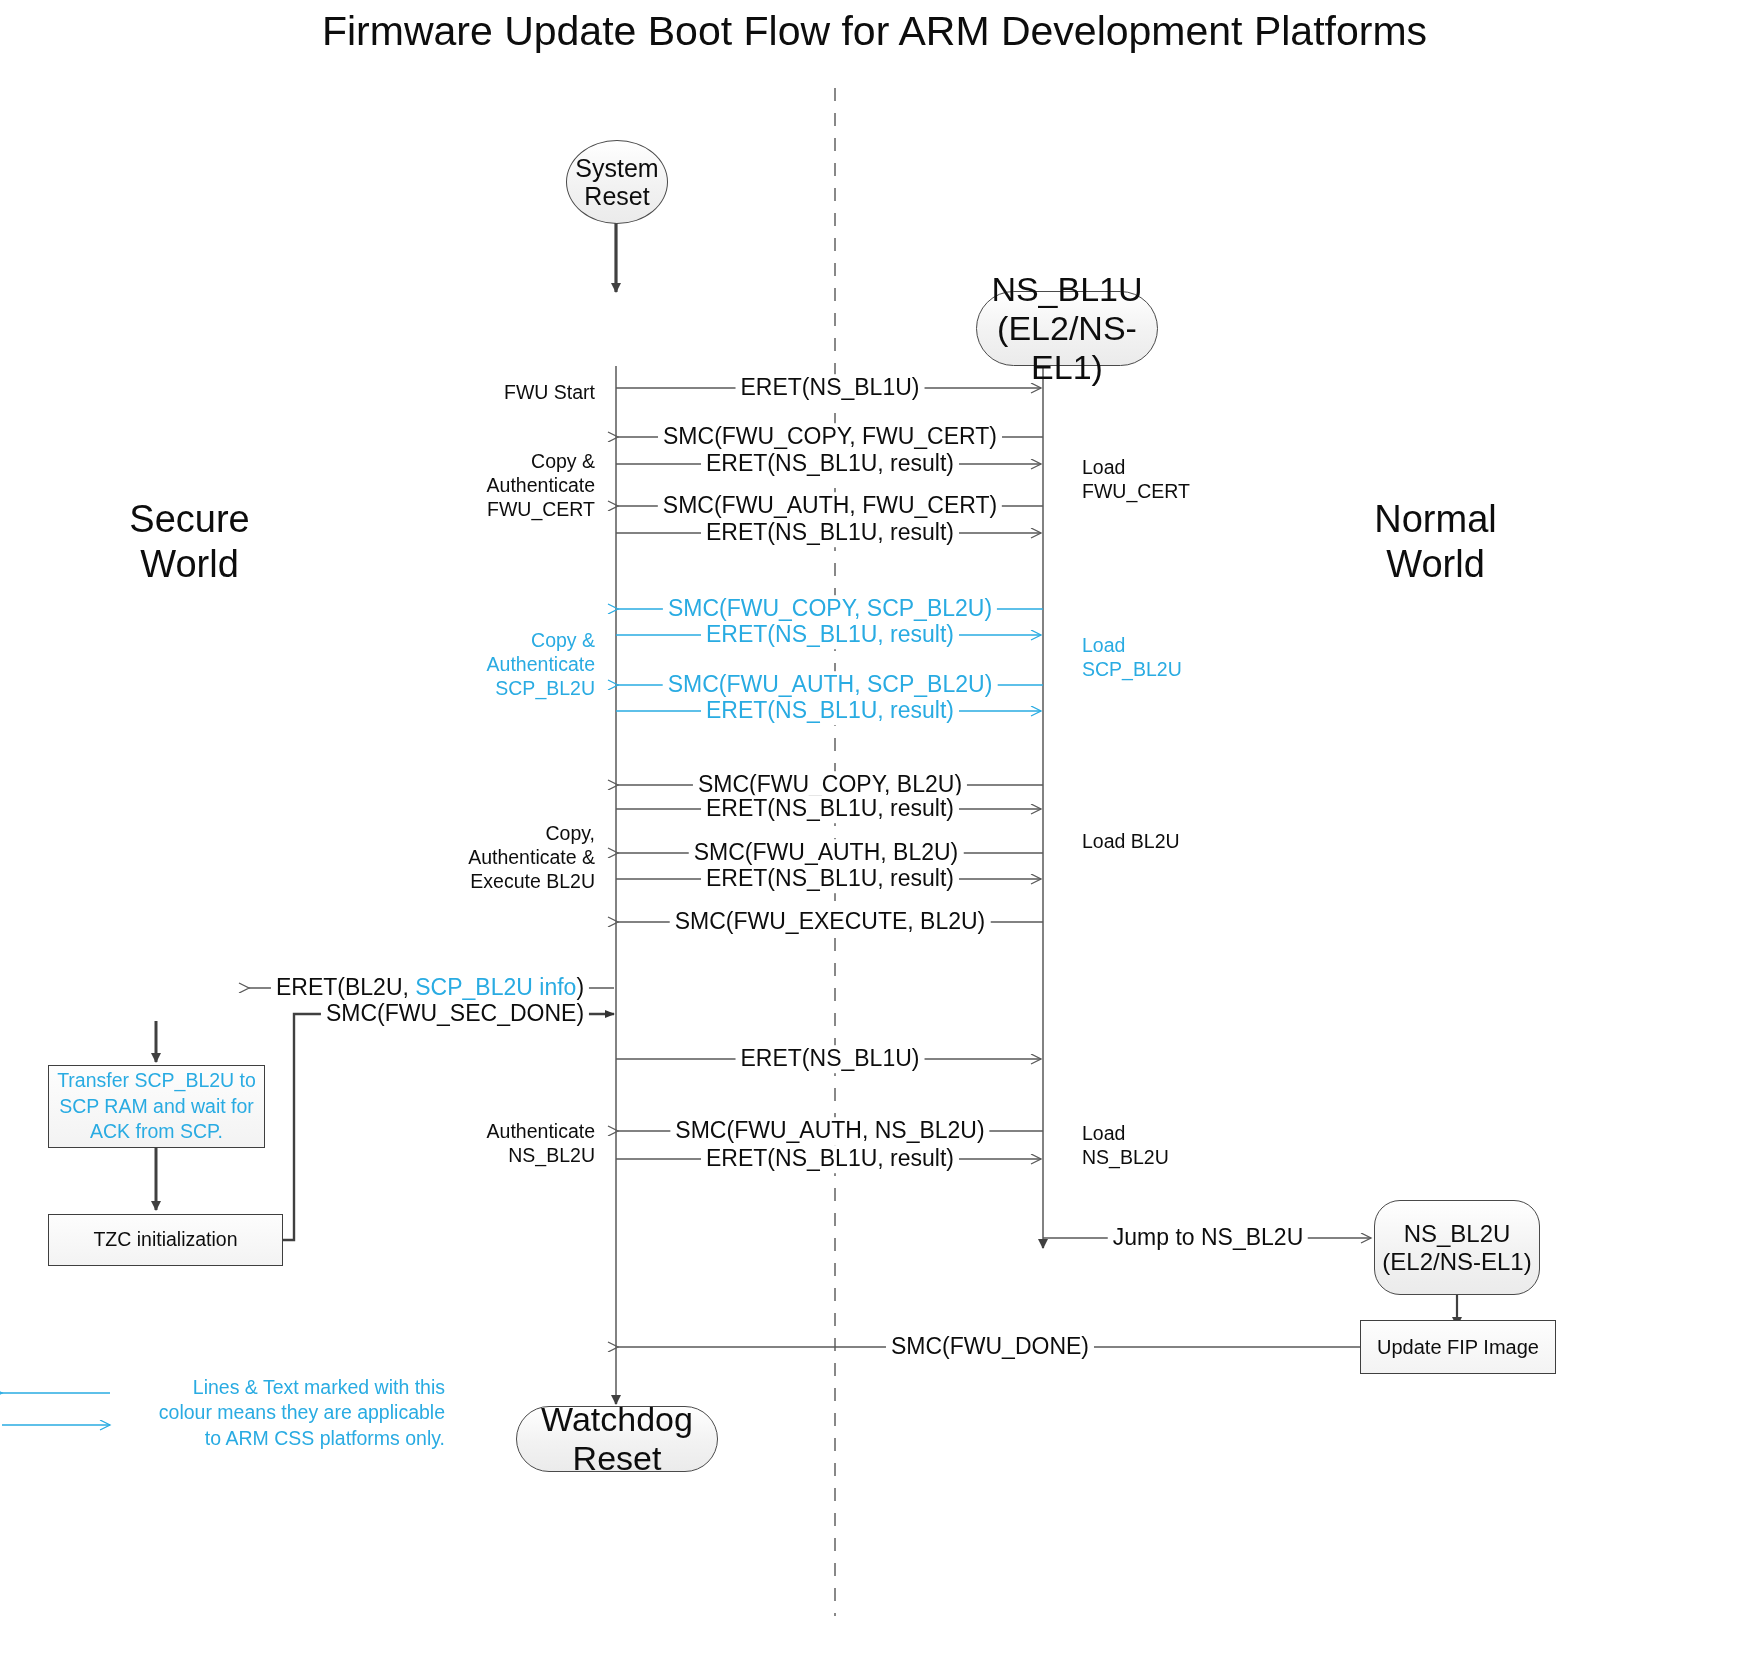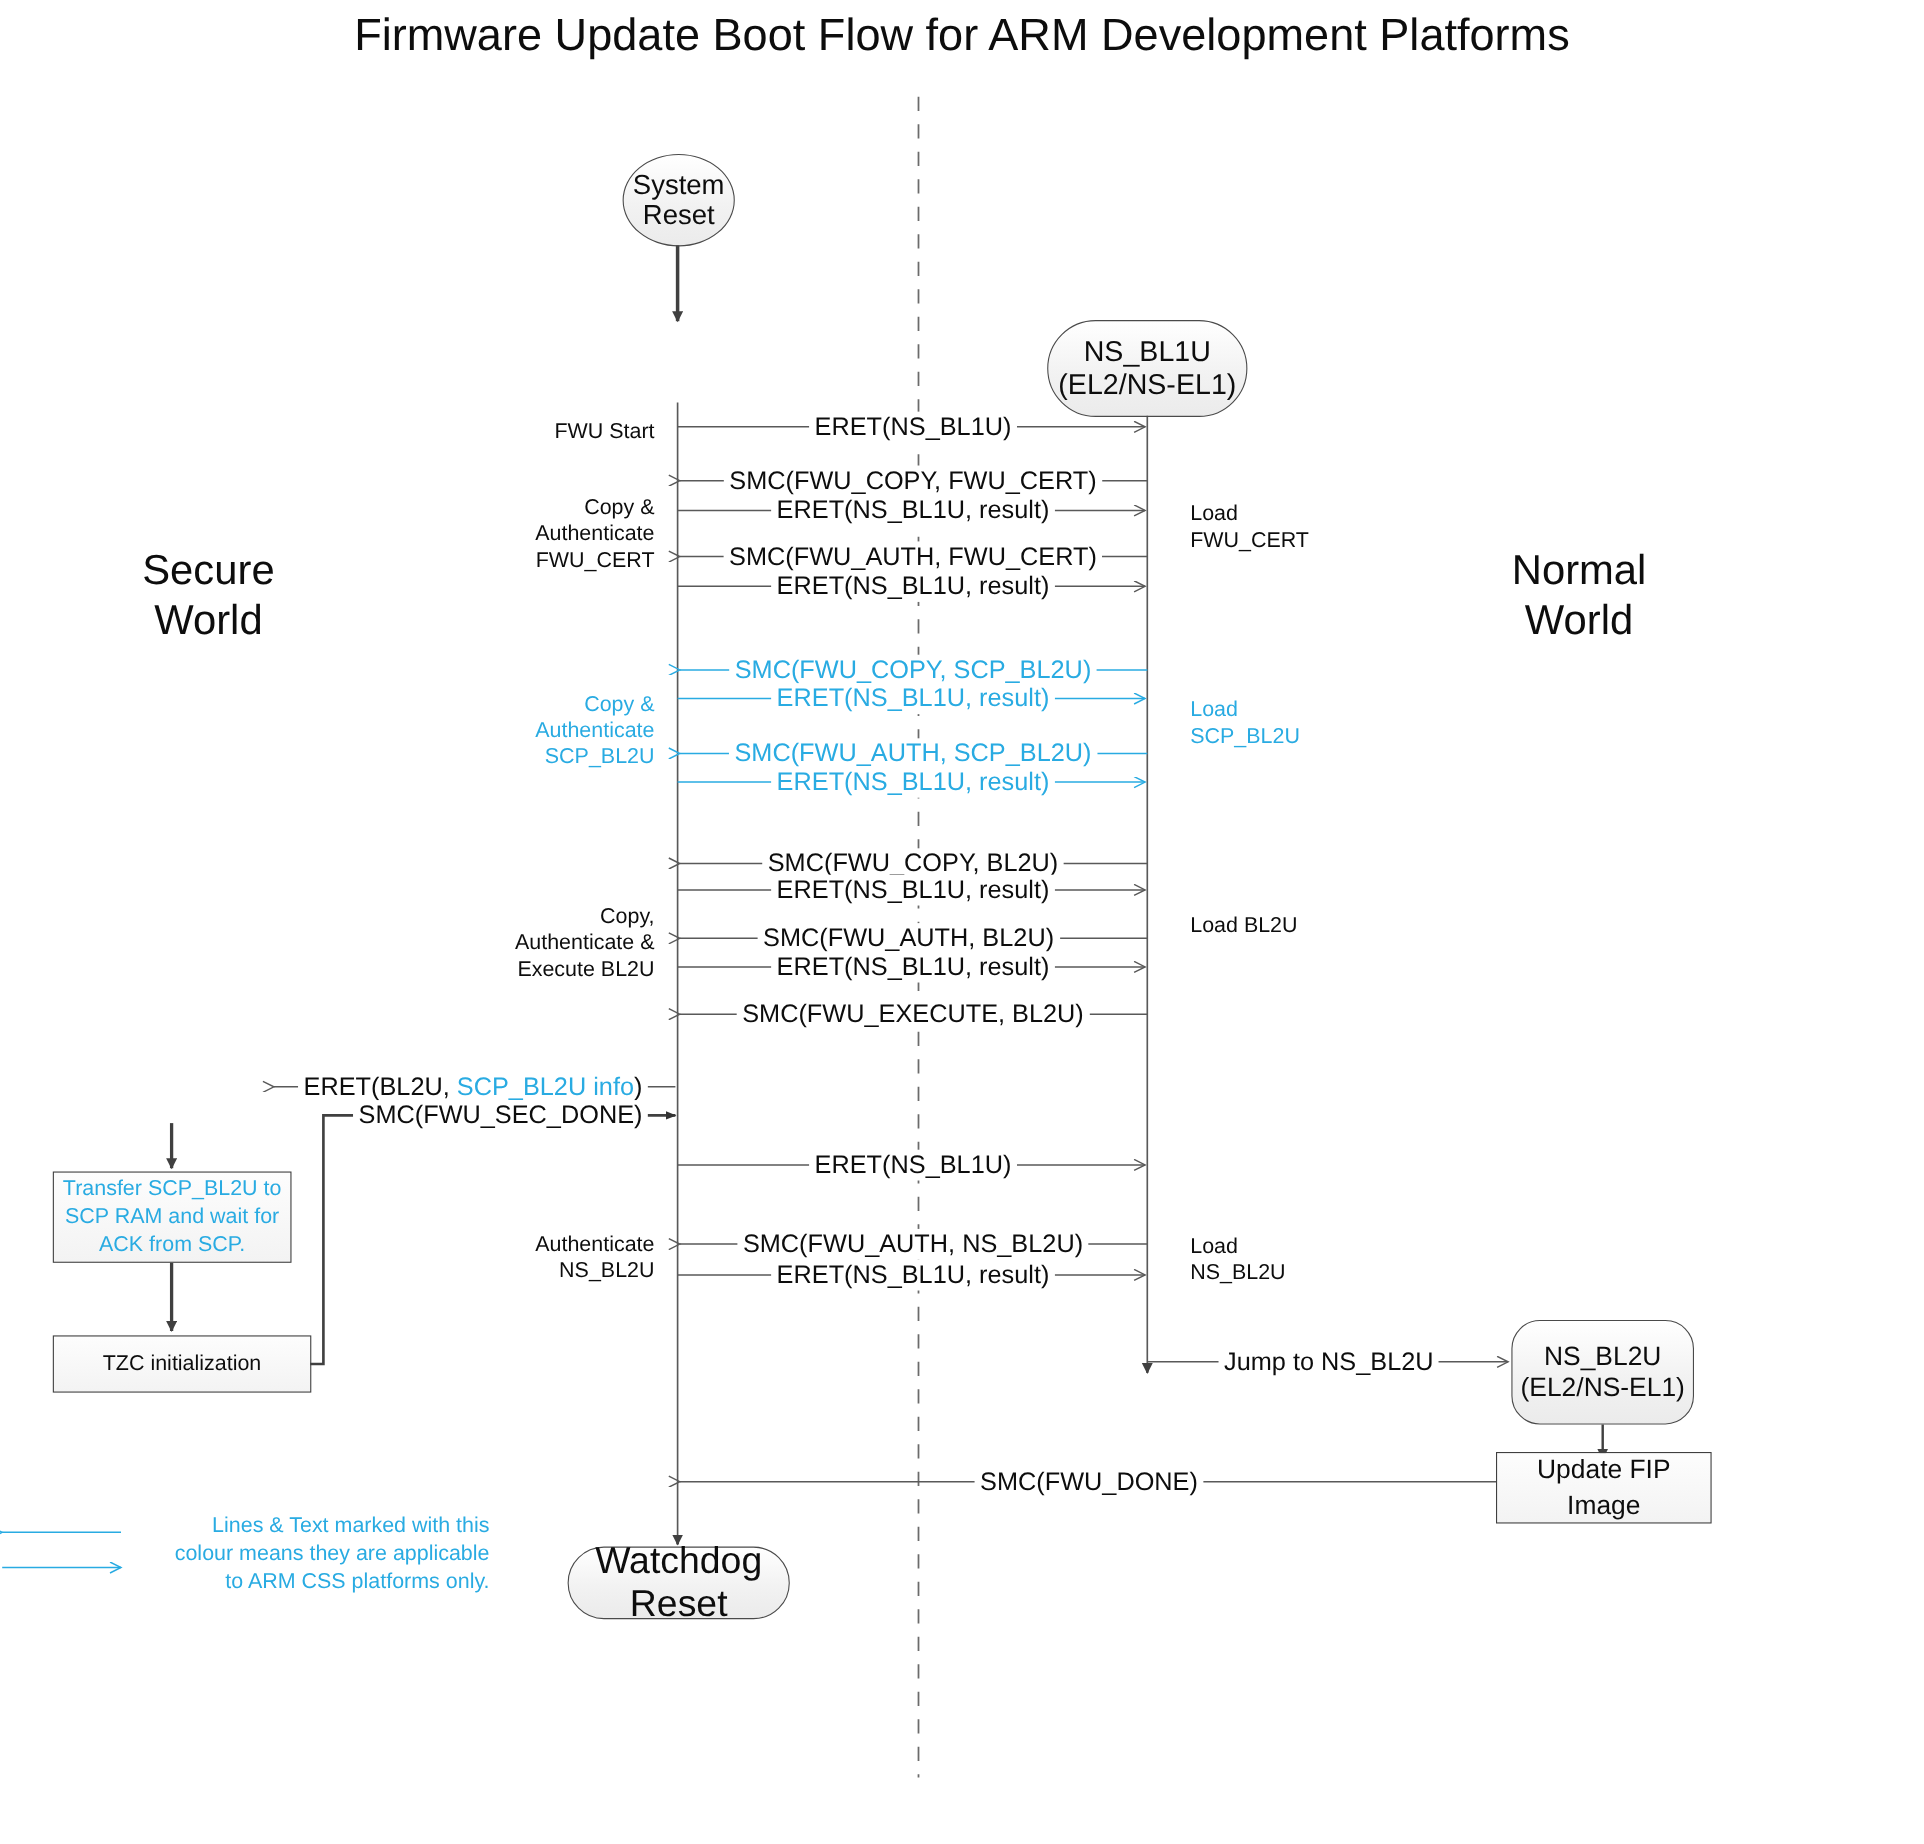--- a/index.html
+++ b/index.html
@@ -188,21 +188,21 @@
     <line x1="110" y1="1393" x2="2" y2="1393" stroke="#29ABE2" stroke-width="1.35" marker-end="url(#ahOpenLc)"></line>
     <line x1="2" y1="1425" x2="110" y2="1425" stroke="#29ABE2" stroke-width="1.35" marker-end="url(#ahOpenRc)"></line>
   </svg>
 
   <div class="node ellipse" style="left:566px; top:140px; width:102px; height:84px; font-size:25px;">
     <span>System</span>
     <span>Reset</span>
   </div>
 
 
-  <div class="node stadium" style="left:952px; top:291px; width:182px; height:88px; font-size:26px;">
+  <div class="node stadium" style="left:976px; top:291px; width:182px; height:75px; font-size:34px;">
     <span>NS_BL1U</span>
     <span>(EL2/NS-EL1)</span>
   </div>
 
 
   <div class="node stadium" style="left:1374px; top:1200px; width:166px; height:95px; font-size:24px; border-radius:26px;">
     <span>NS_BL2U</span>
     <span>(EL2/NS-EL1)</span>
   </div>
 
@@ -213,21 +213,21 @@
   <div class="boxtext cyan" style="left:48px; top:1065px; width:217px; height:83px; flex-direction:column;">
     <span>Transfer SCP_BL2U to</span>
     <span>SCP RAM and wait for</span>
     <span>ACK from SCP.</span>
   </div>
 
   <div class="boxtext" style="left:48px; top:1214px; width:235px; height:52px;">
     <span>TZC initialization</span>
   </div>
 
-  <div class="boxtext" style="left:1360px; top:1320px; width:196px; height:65px; font-size:24px;">
+  <div class="boxtext" style="left:1360px; top:1320px; width:196px; height:54px; font-size:20px;">
     <span>Update FIP Image</span>
   </div>
 
   <div class="world-label" style="left:62px; top:497px; width:255px;">
     <div>Secure</div>
     <div>World</div>
   </div>
   <div class="world-label" style="left:1308px; top:497px; width:255px;">
     <div>Normal</div>
     <div>World</div>

